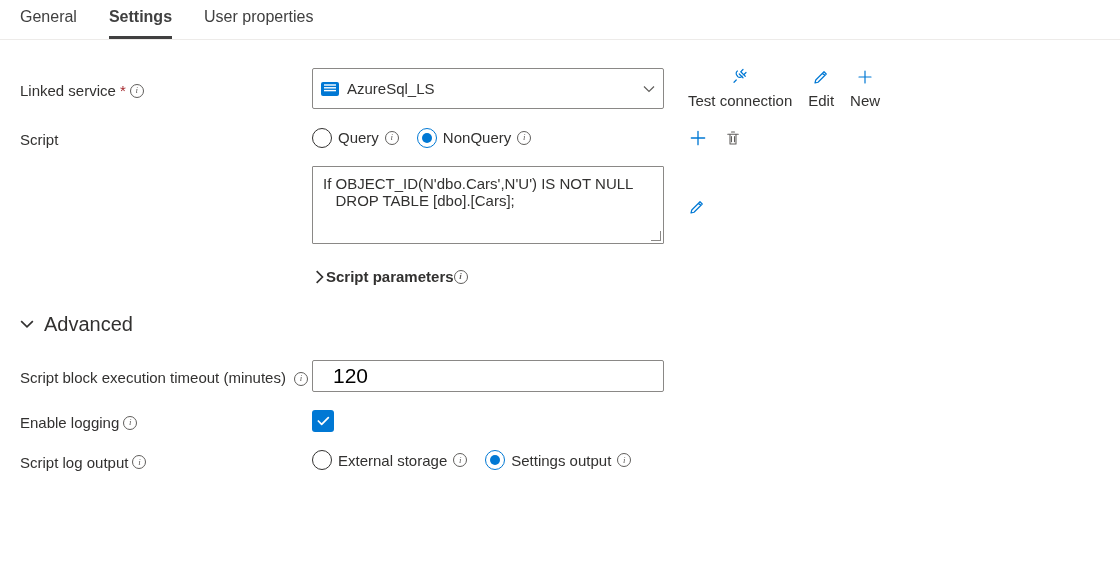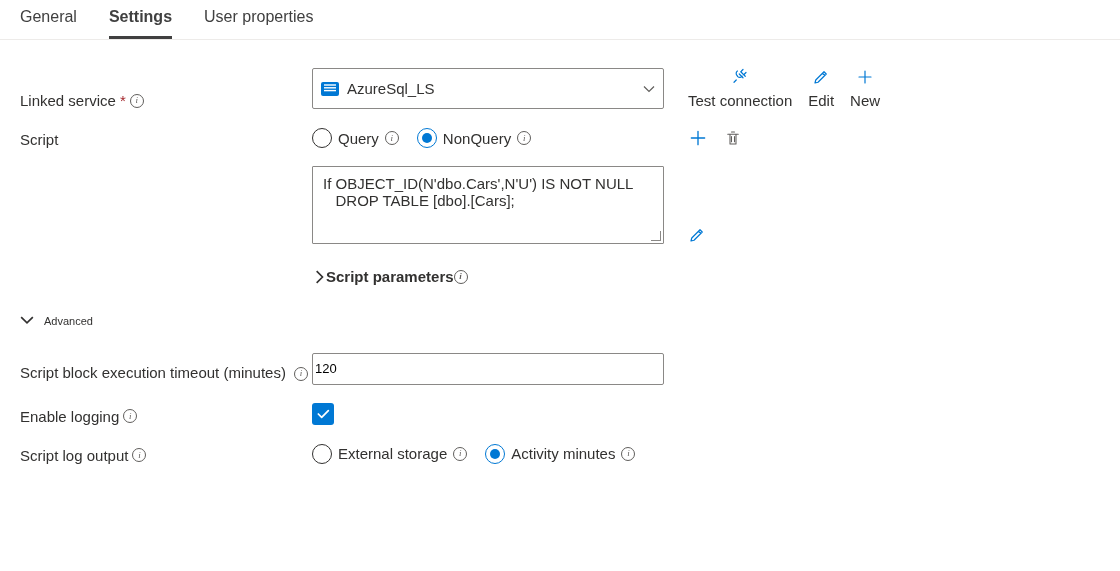--- a/index.html
+++ b/index.html
@@ -29,21 +29,21 @@
       font-weight: 600;
       border-bottom: 3px solid #404040;
     }
     
     
     .form {
       padding: 28px 20px 24px 20px;
     }
     .row {
       display: flex;
-      align-items: flex-end;
+      align-items: center;
       margin-bottom: 18px;
     }
     .label-col {
       width: 292px;
       padding-top: 4px;
       font-size: 15px;
       color: #323130;
       display: flex;
       align-items: center;
       gap: 4px;
@@ -164,30 +164,30 @@
     
     .expander {
       display: inline-flex;
       align-items: center;
       font-size: 15px;
       font-weight: 600;
       cursor: pointer;
       margin-top: 6px;
     }
     .expander .chev { width: 14px; height: 14px; display: inline-flex; }
-    .adv { margin: 20px 0 24px 0; display: inline-flex; align-items: center; gap: 10px; font-size: 11px; cursor: pointer; }
+    .adv { margin: 20px 0 24px 0; display: inline-flex; align-items: center; gap: 10px; font-size: 20px; cursor: pointer; }
     
     
     .text-input {
       width: 100%;
       height: 32px;
       border: 1px solid #8a8886;
       border-radius: 2px;
-      padding: 0 2px;
-      font-size: 13px;
+      padding: 0 20px;
+      font-size: 21px;
       font-family: inherit;
     }
     
     
     .checkbox {
       width: 22px; height: 22px;
       background: #0078d4;
       border-radius: 3px;
       display: inline-flex;
       align-items: center;
@@ -362,20 +362,20 @@
     </div>
     <div class="ctrl-col">
       <div class="radio-group">
         <span class="radio-item">
           <span class="radio"></span>
           <span class="radio-label">External storage</span>
           <span class="info-icon">i</span>
         </span>
         <span class="radio-item">
           <span class="radio checked"></span>
-          <span class="radio-label">Activity minutes</span>
+          <span class="radio-label">Settings output</span>
           <span class="info-icon">i</span>
         </span>
       </div>
     </div>
   </div>
 
 </div>
 
 </body></html>

